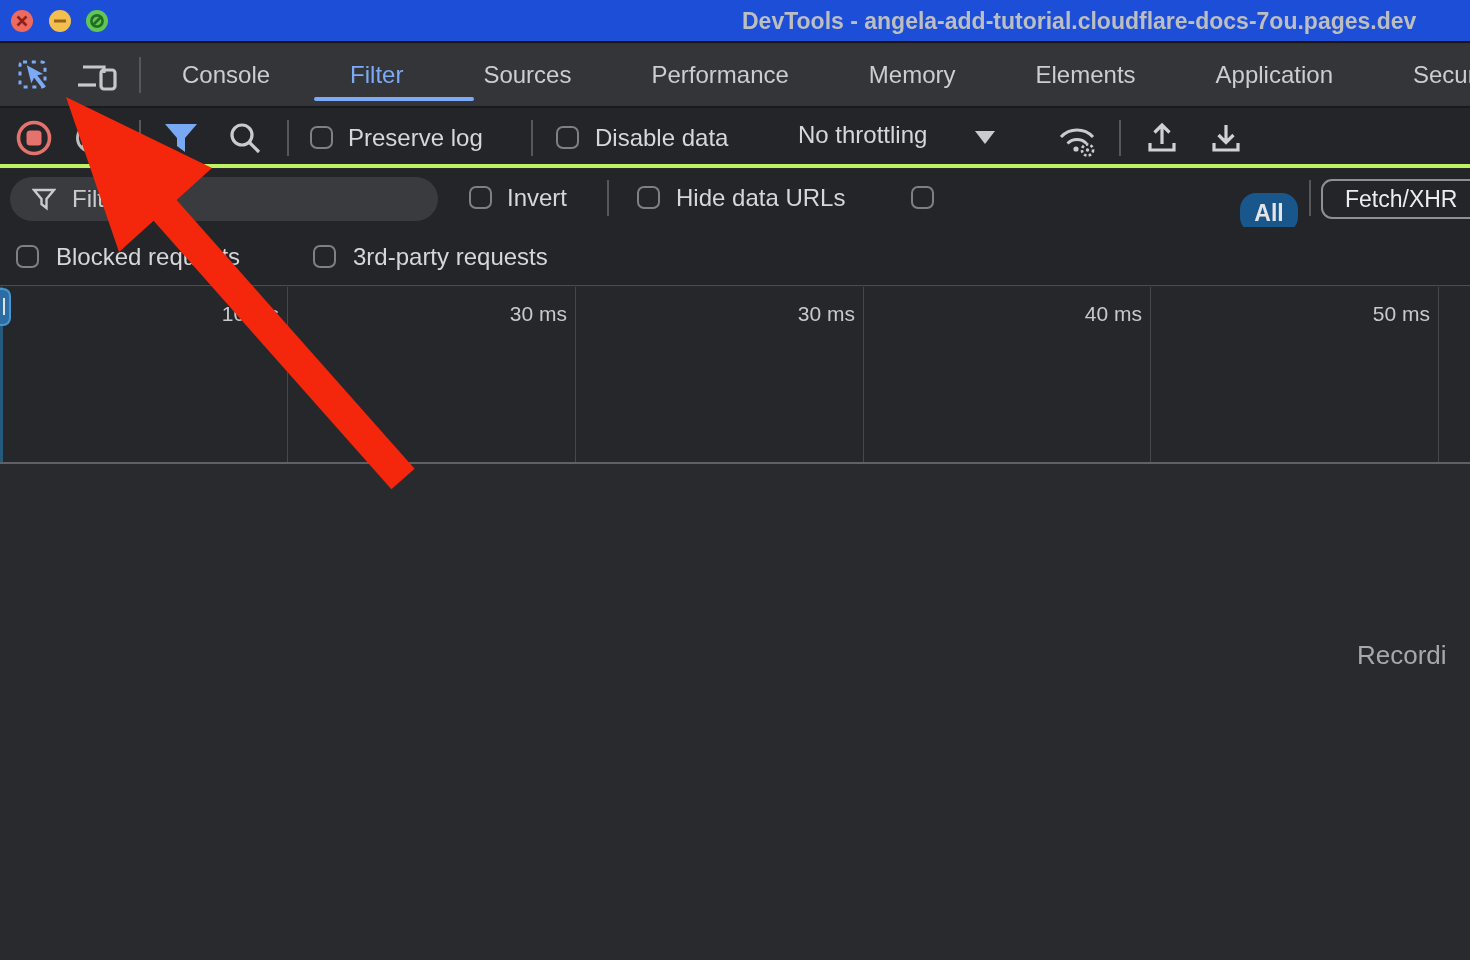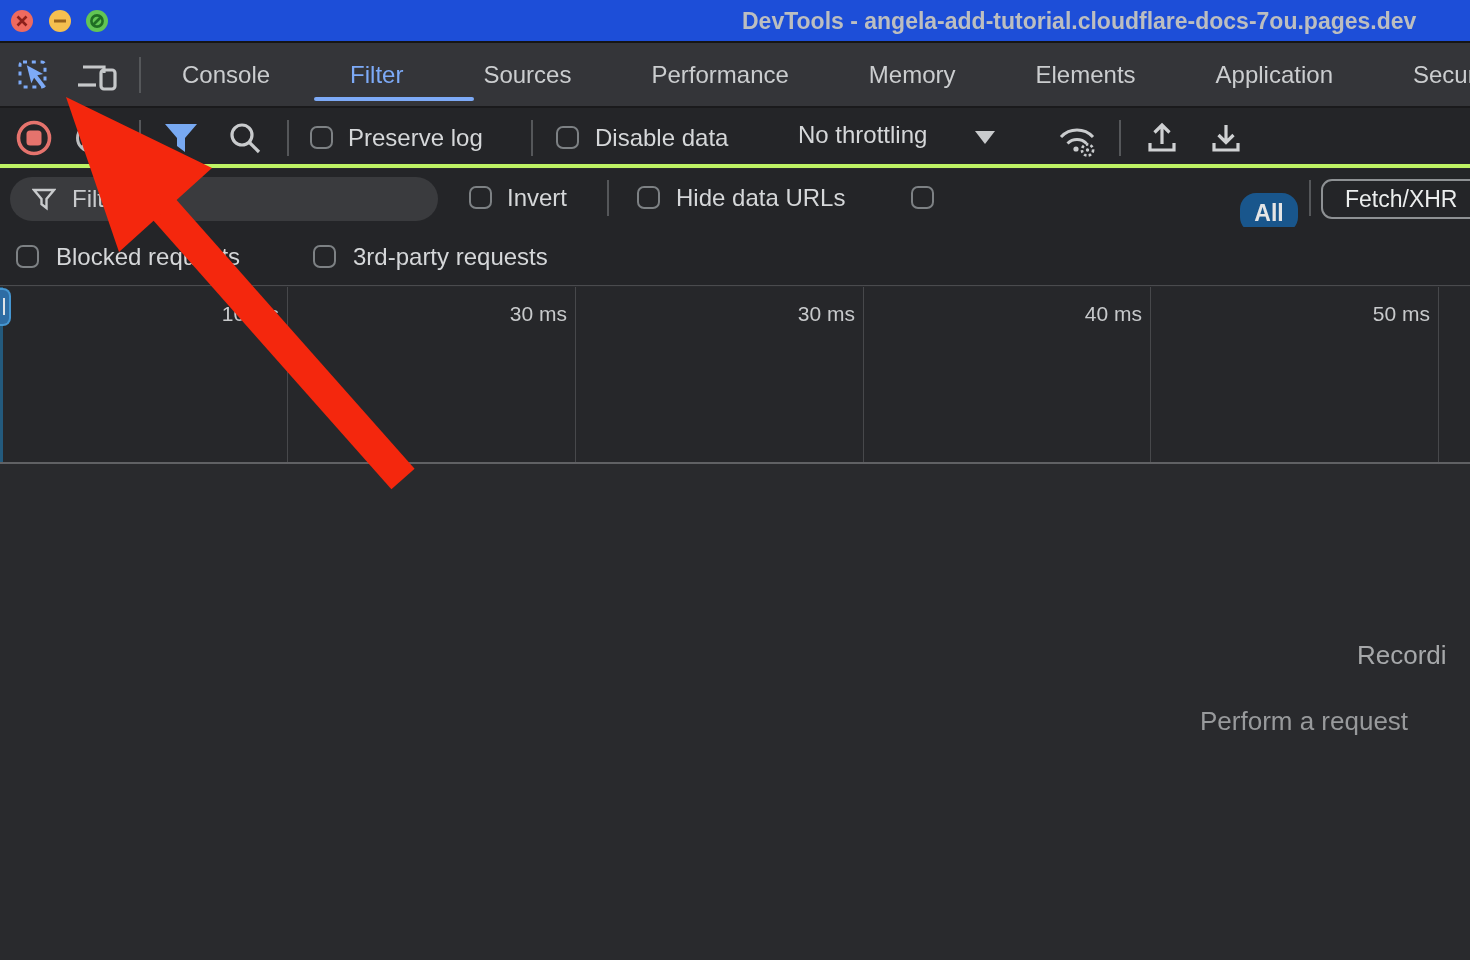--- a/index.html
+++ b/index.html
@@ -202,21 +202,20 @@
     <div class="tick" style="left:483px">30 ms</div>
     <div class="tick" style="left:771px">30 ms</div>
     <div class="tick" style="left:1058px">40 ms</div>
     <div class="tick" style="left:1346px">50 ms</div>
     <div class="ov-line"></div>
     <div class="ov-handle"></div>
   </div>
 
   <div class="main">
     <div class="empty1">Recordi</div>
-    <div class="empty2">Perform a request</div>
   </div>
 
   <svg class="arrow-overlay" width="1470" height="960">
     <line x1="163" y1="208" x2="403" y2="479" stroke="#f4270d" stroke-width="31"></line>
     <polygon points="66,97 212,168 119,252" fill="#f4270d"></polygon>
   </svg>
 
 </div>
 
 </body></html>

